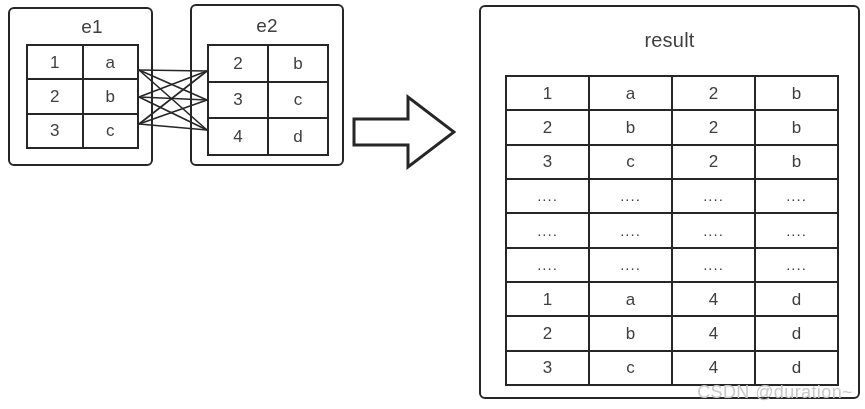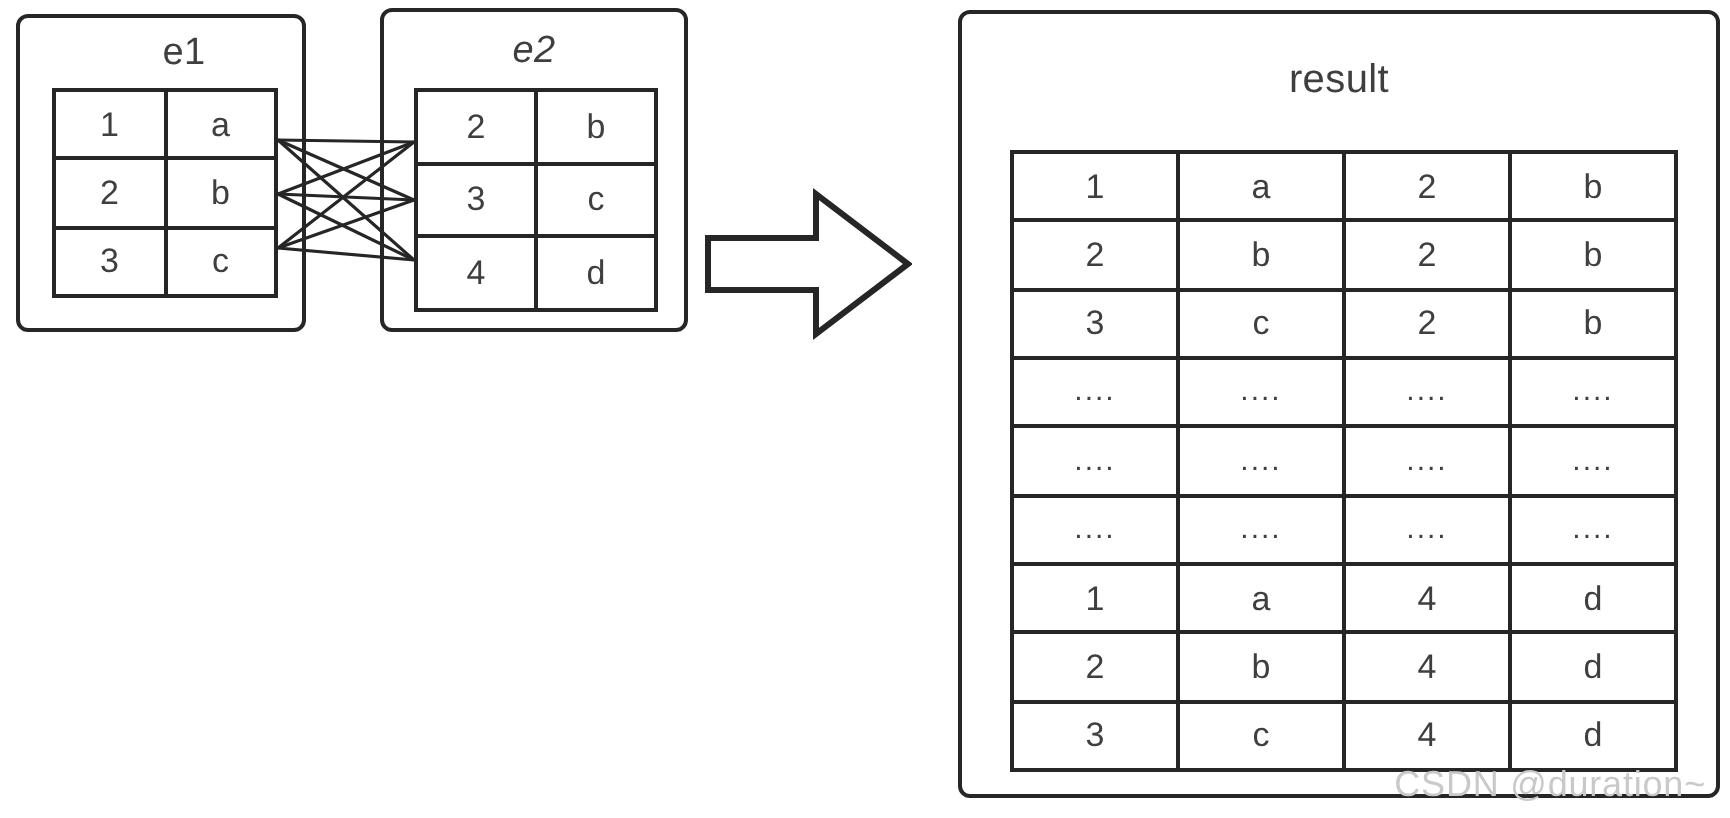--- a/index.html
+++ b/index.html
@@ -132,21 +132,21 @@
 <div class="grid small" id="e1-grid">
     <div class="cell">1</div>
     <div class="cell">a</div>
     <div class="cell">2</div>
     <div class="cell">b</div>
     <div class="cell">3</div>
     <div class="cell">c</div>
   </div>
 
 <div class="outer-box" id="e2-box"></div>
-<div class="box-title" id="e2-title" style="left:190px; width:154px;font-style:italic;">e2</div>
+<div class="box-title" id="e2-title" style="left:190px; width:154px;">e2</div>
 <div class="grid small" id="e2-grid">
     <div class="cell">2</div>
     <div class="cell">b</div>
     <div class="cell">3</div>
     <div class="cell">c</div>
     <div class="cell">4</div>
     <div class="cell">d</div>
   </div>
 
 <svg id="connectors" viewBox="0 0 865 409" xmlns="http://www.w3.org/2000/svg">

